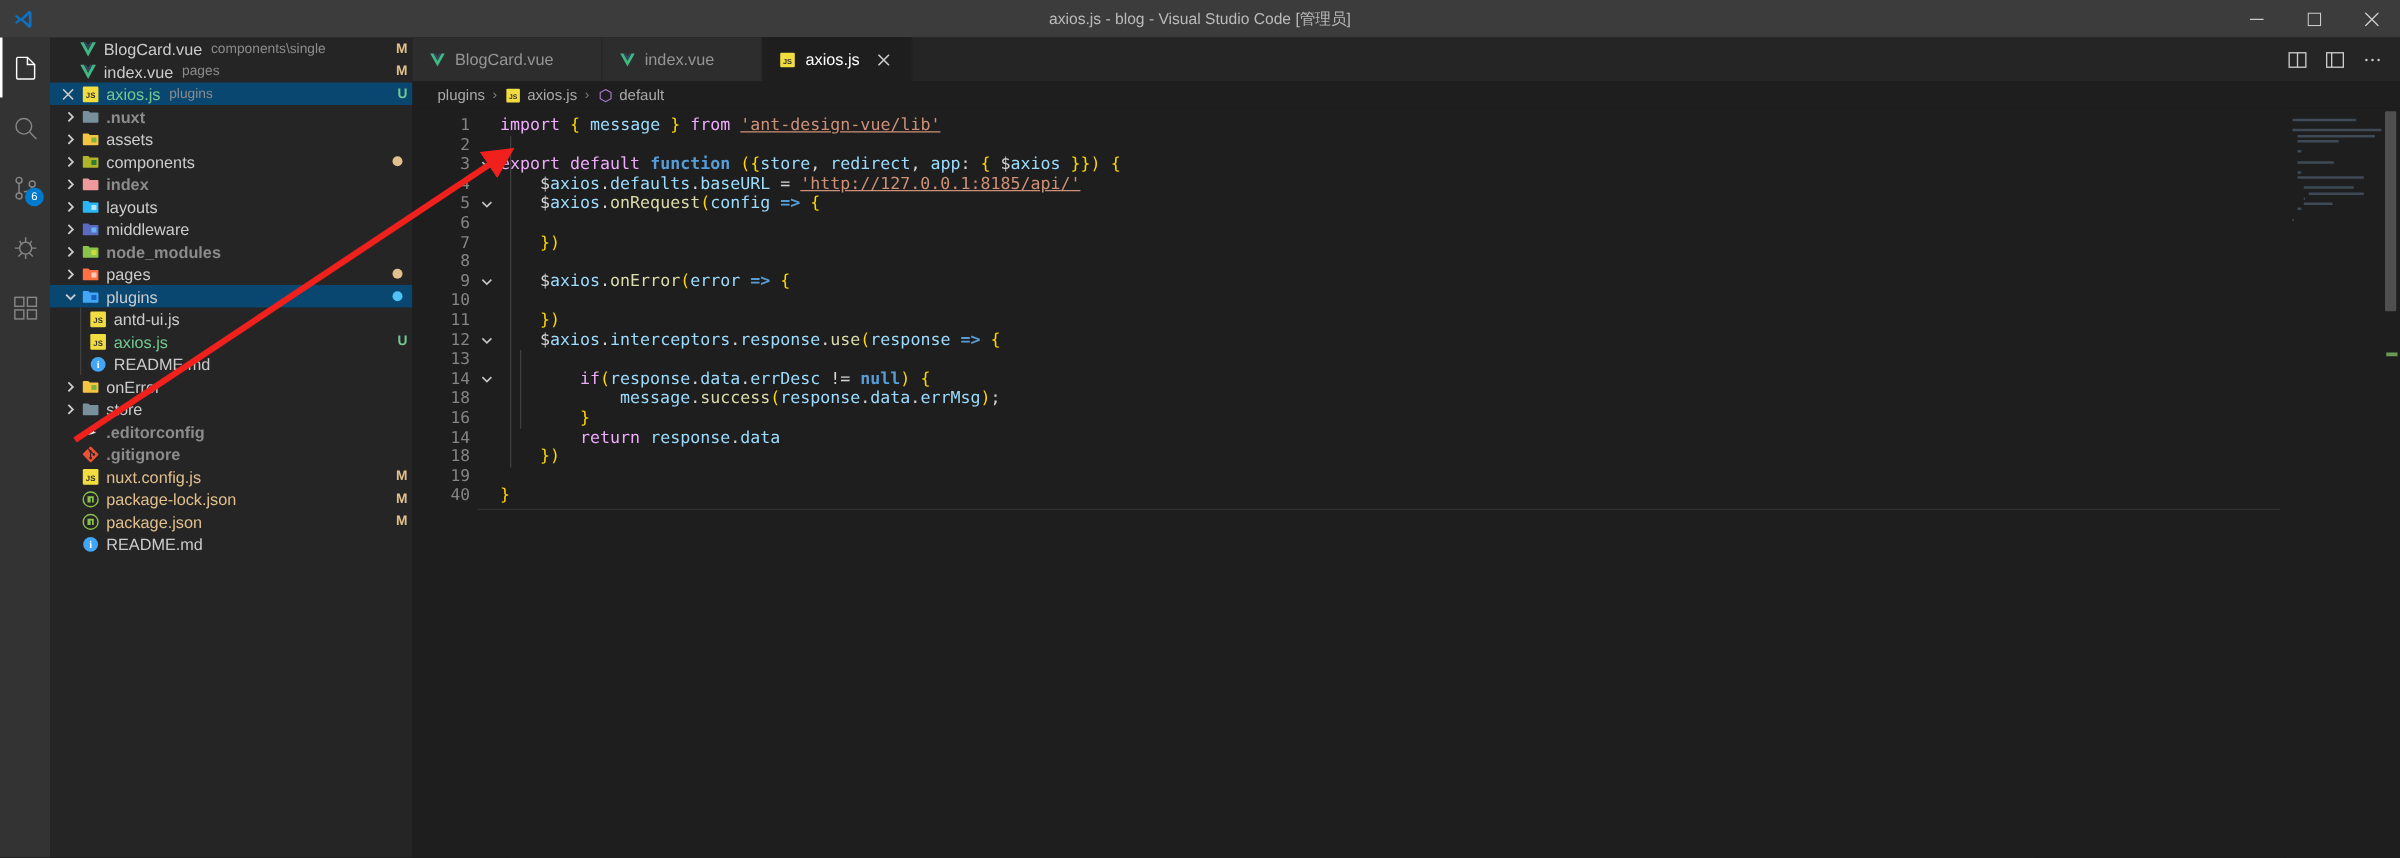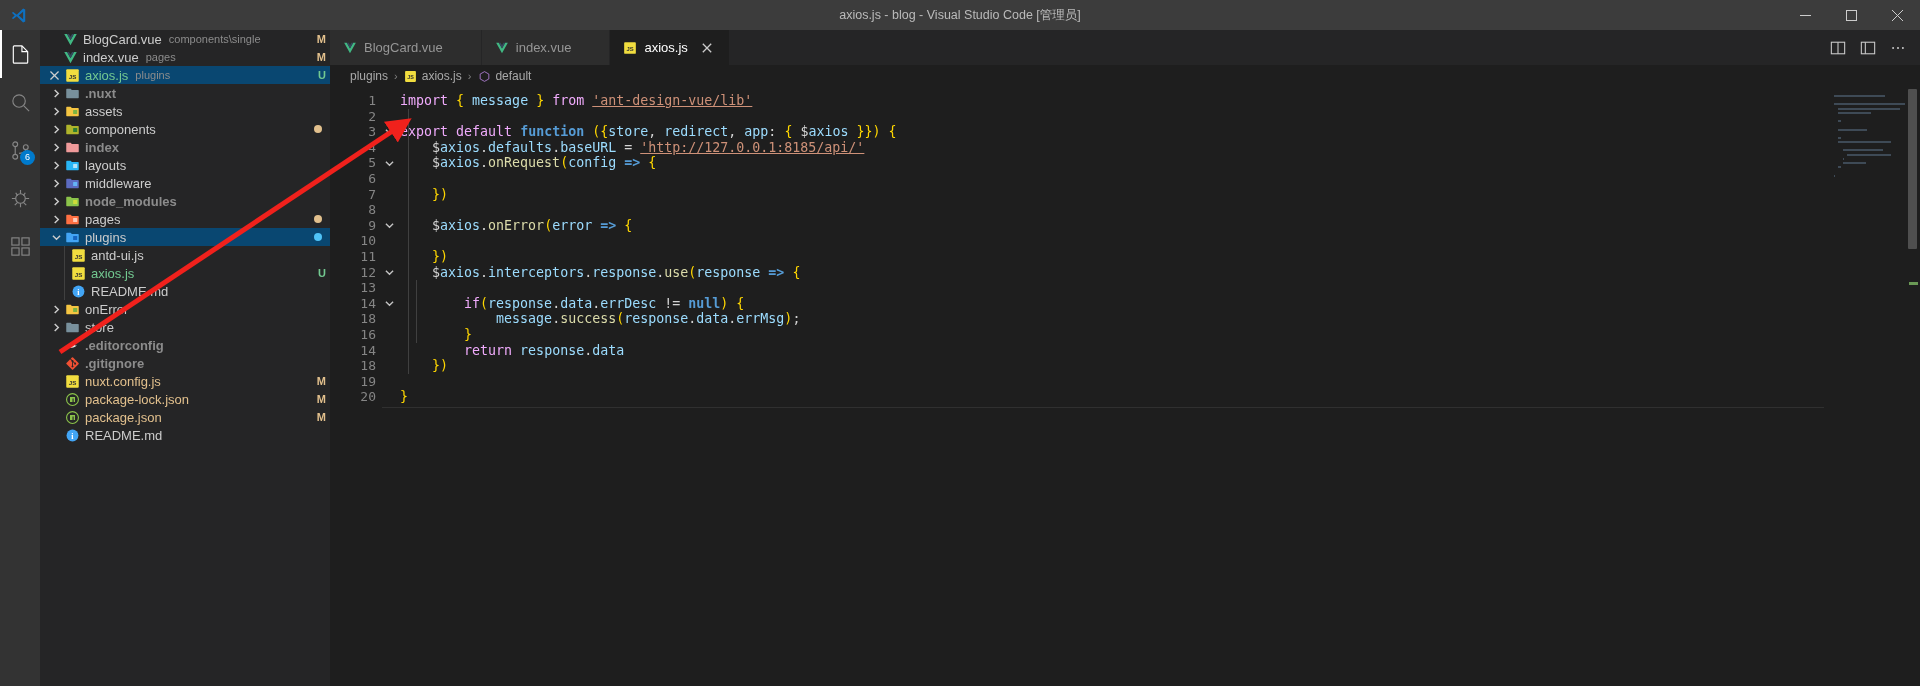--- a/index.html
+++ b/index.html
@@ -691,21 +691,21 @@
             <div class="ln">10</div>
             <div class="ln">11</div>
             <div class="ln">12</div>
             <div class="ln">13</div>
             <div class="ln">14</div>
             <div class="ln">18</div>
             <div class="ln">16</div>
             <div class="ln">14</div>
             <div class="ln">18</div>
             <div class="ln">19</div>
-            <div class="ln">20</div>
+            <div class="ln">40</div>
           </div>
         <div class="folds" id="folds">
             <div class="fd"></div>
             <div class="fd"></div>
             <div class="fd">
               <svg viewBox="0 0 10 10">
                 <path d="M1 3l4 4 4-4"></path>
               </svg>
             </div>
             <div class="fd"></div>

